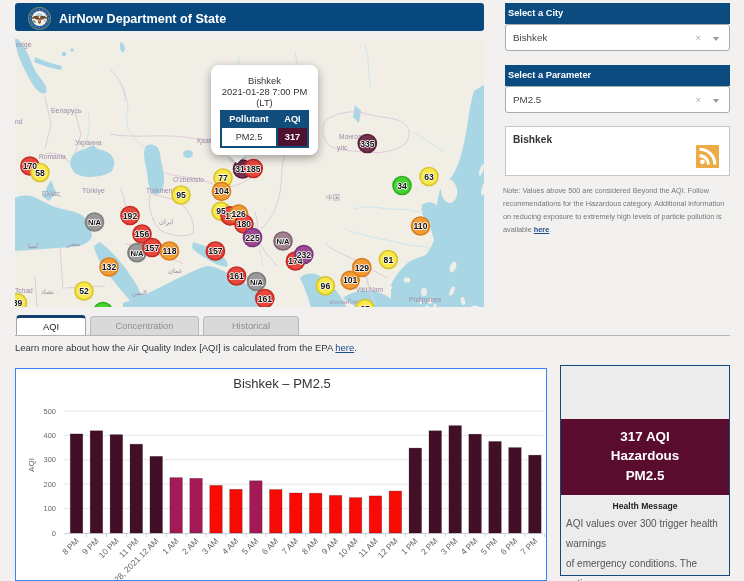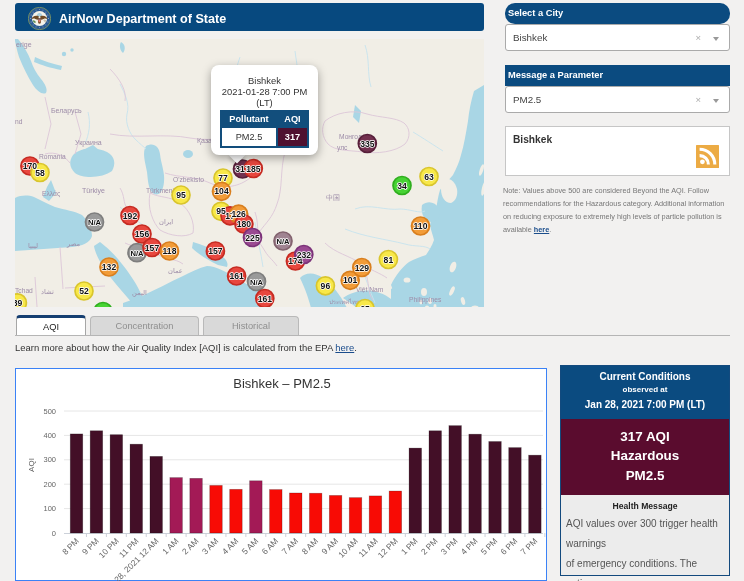--- a/index.html
+++ b/index.html
@@ -308,23 +308,23 @@
           </tr>
       <tr>
             <td class="vr c1">PM2.5</td>
             <td class="vr c2 aqi">317</td>
           </tr>
     </tbody>
       </table>
   </div>
   <div id="popup-tail" class="abs" style="left:231px;top:149px;width:12px;height:12px;background:#fff;transform:rotate(45deg);box-shadow:2px 2px 4px rgba(0,0,0,0.2);"></div>
 
-  <div class="abs sbhdr" style="top:3px;border-radius:10px;">Select a City</div>
+  <div class="abs sbhdr" style="top:3px;">Select a City</div>
   <div class="abs sbdd" style="top:24px;">Bishkek<span class="x">×</span><span class="car"></span></div>
-  <div class="abs sbhdr" style="top:65px;">Message a Parameter</div>
+  <div class="abs sbhdr" style="top:65px;">Select a Parameter</div>
   <div class="abs sbdd" style="top:86px;">PM2.5<span class="x">×</span><span class="car"></span></div>
   <div id="rssbox" class="abs">
     <div class="bk">Bishkek</div>
     <svg style="position:absolute;right:10px;bottom:7px" width="23" height="23" viewBox="0 0 23 23">
       <rect x="0" y="0" width="23" height="23" rx="0.5" fill="#ecab44"></rect>
       <circle cx="6.4" cy="16.8" r="2.4" fill="#fff"></circle>
       <path d="M3.6,10.6 A8.7,8.7 0 0 1 12.4,19.4" stroke="#fff" stroke-width="3.1" fill="none"></path>
       <path d="M3.6,4.2 A15.2,15.2 0 0 1 18.8,19.4" stroke="#fff" stroke-width="3.1" fill="none"></path>
     </svg>
   </div>
@@ -421,25 +421,20 @@
         <rect x="492.71" y="78.60000000000001" width="12.5" height="85.39999999999999" fill="#430f27" stroke="rgba(0,0,0,0.3)" stroke-width="0.7"></rect>
         <line x1="508.90999999999997" y1="164" x2="508.90999999999997" y2="168" stroke="#ccd1d9" stroke-width="1"></line>
         <text x="501.96" y="172.5" text-anchor="end" font-size="8.4" fill="#666" transform="rotate(-45 501.96 172.5)">6 PM</text>
         <rect x="512.64" y="86.164" width="12.5" height="77.836" fill="#430f27" stroke="rgba(0,0,0,0.3)" stroke-width="0.7"></rect>
         <line x1="528.84" y1="164" x2="528.84" y2="168" stroke="#ccd1d9" stroke-width="1"></line>
         <text x="521.89" y="172.5" text-anchor="end" font-size="8.4" fill="#666" transform="rotate(-45 521.89 172.5)">7 PM</text>
       </svg>
   </div>
 
   <div id="panel" class="abs">
-    <div id="pblue">
-      <div class="l1">Current Conditions</div>
-      <div class="l2">observed at</div>
-      <div class="l3">Jan 28, 2021 7:00 PM (LT)</div>
-    </div>
     <div id="pmar">
       <div class="f">317 AQI</div>
       <div>Hazardous</div>
       <div>PM2.5</div>
     </div>
     <div id="pgray">
       <div class="hm">Health Message</div>
       <div class="tx">AQI values over 300 trigger health warnings<br>of emergency conditions. The entire<br>population is even more likely to be affected<br>by serious health effects.</div>
     </div>
   </div>

